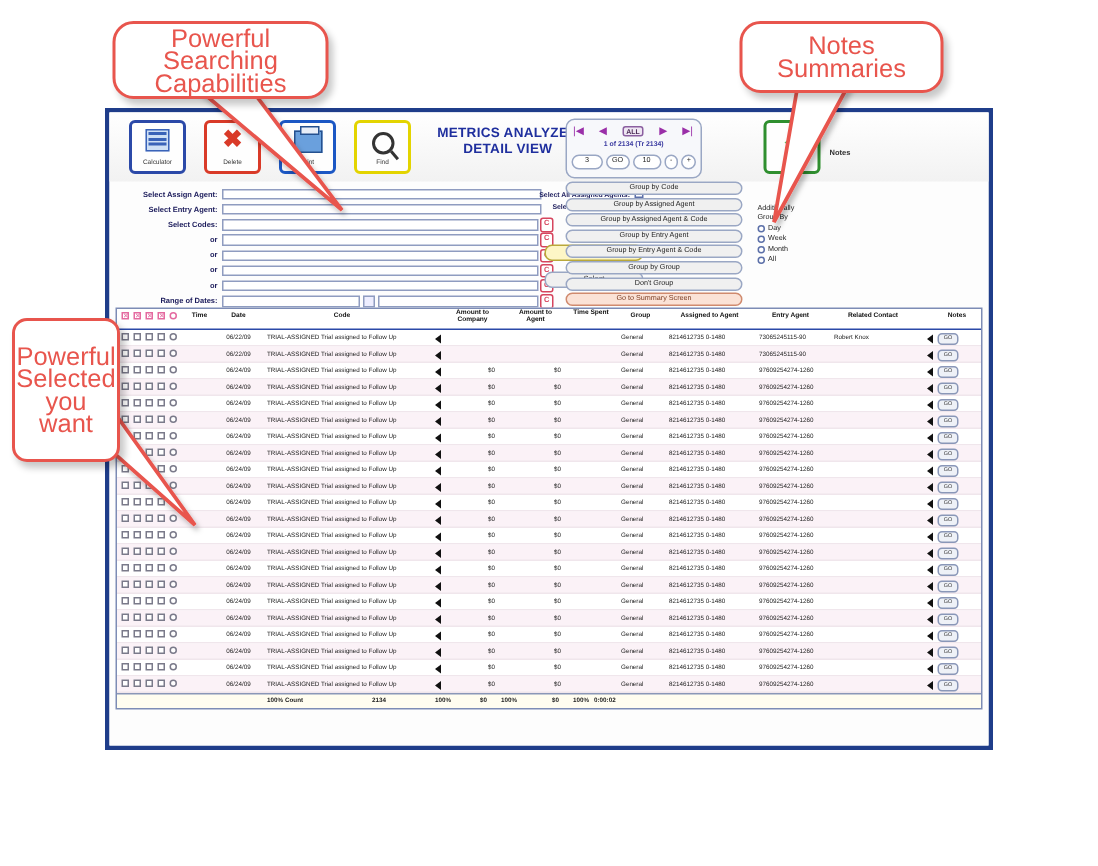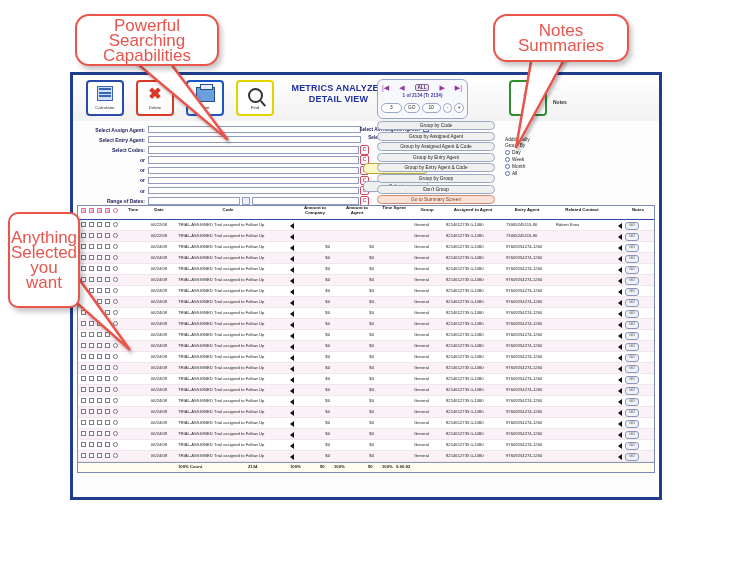--- a/index.html
+++ b/index.html
@@ -148,21 +148,21 @@
     <span>Capabilities</span>
   </div>
 </div>
 <div class="callout" id="callout-summaries">
   <div>
       <span>Notes Summaries</span>
     </div>
 </div>
 <div class="callout" id="callout-quantify">
   <div>
-    <span>Anything</span>
+    <span>Powerful</span>
     <span>Selected</span>
     <span>you want</span>
   </div>
 </div>
 
 <div id="app-window">
  <div id="app-inner">
 
   <div id="toolbar">
     <div class="tool-btn" id="btn-calculator">

